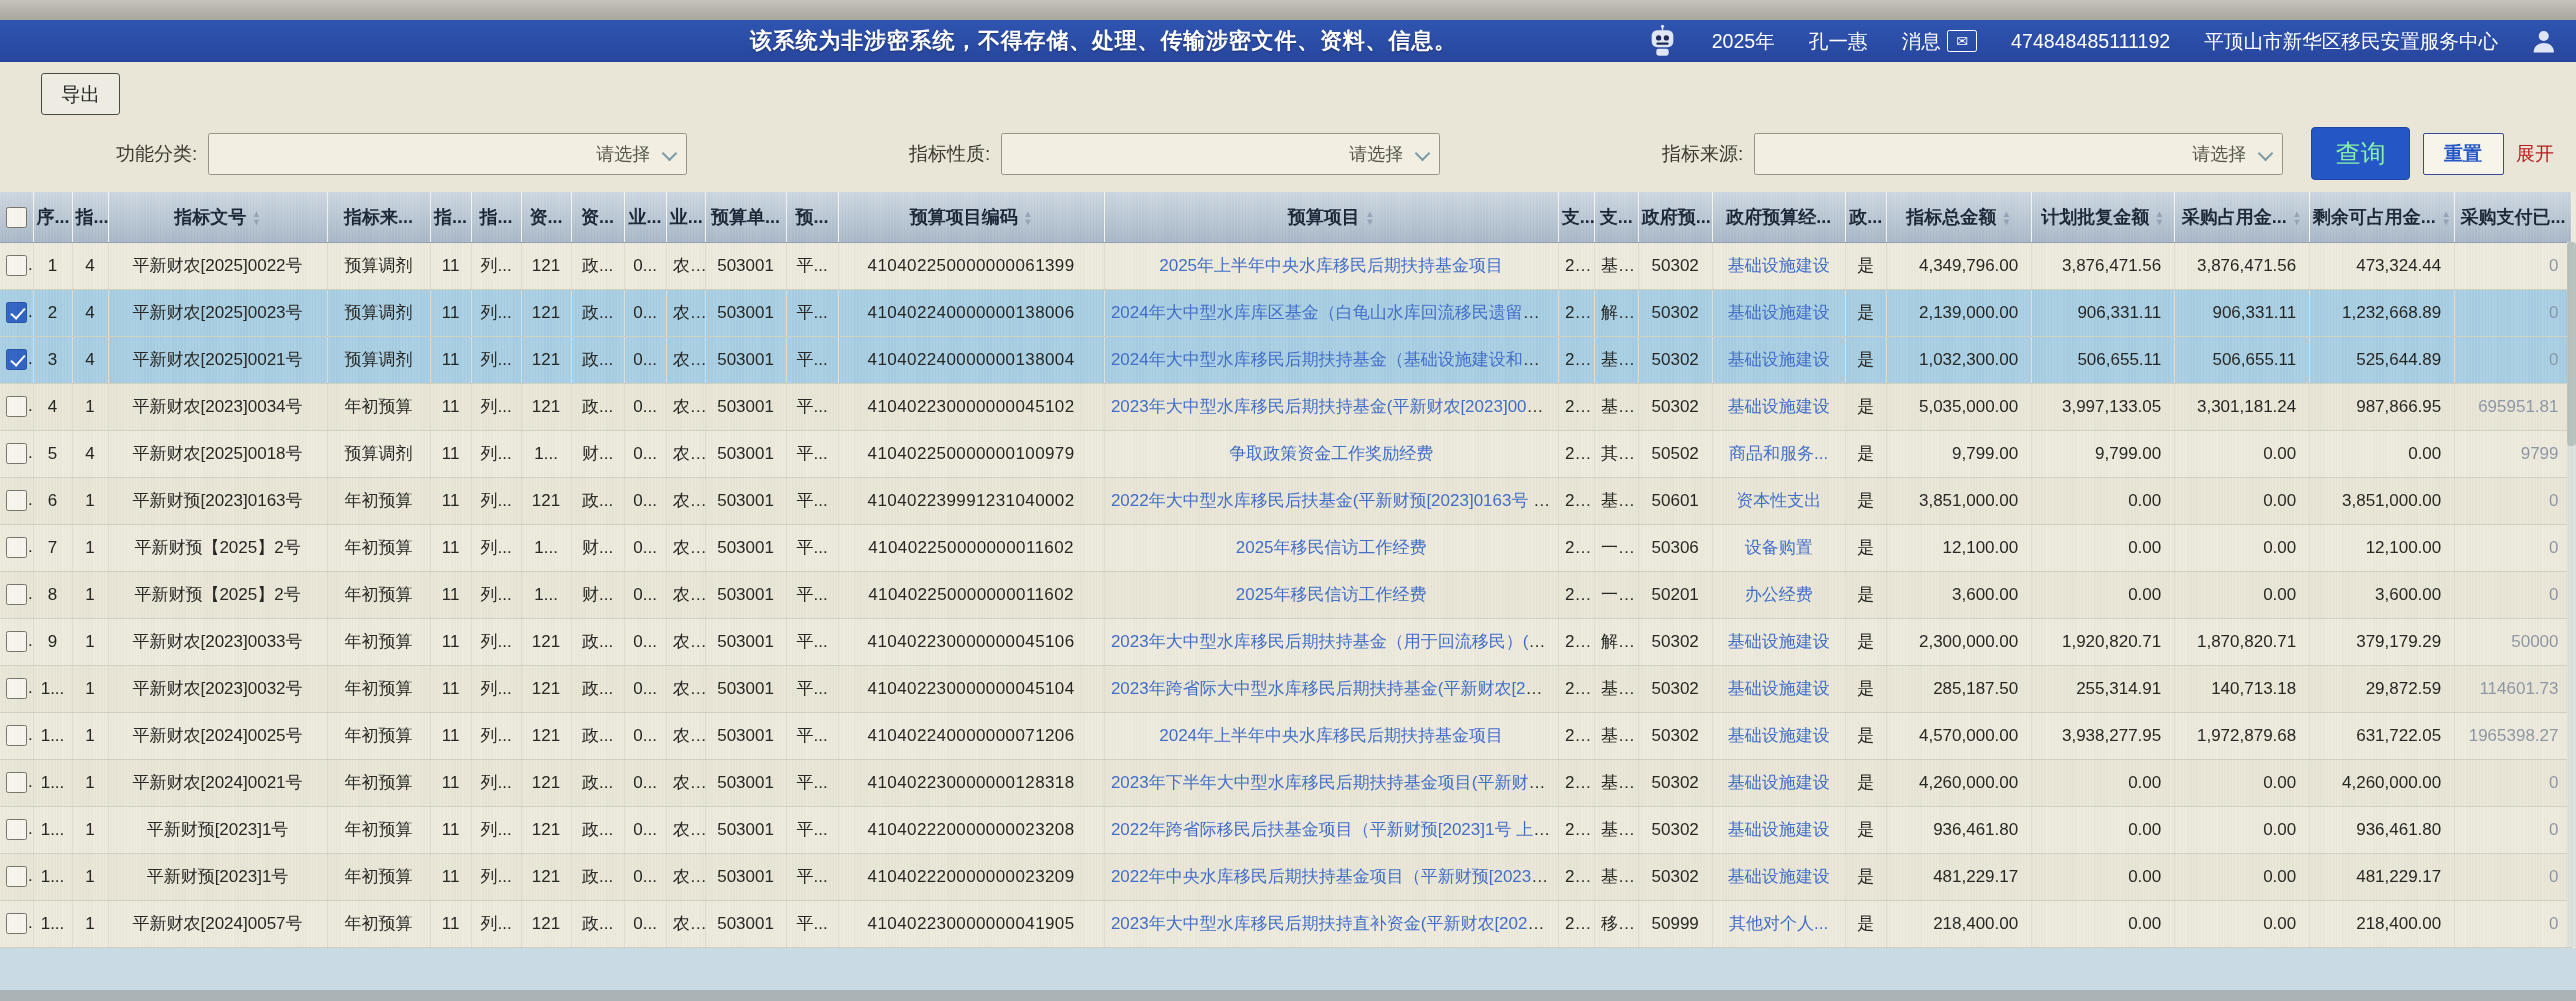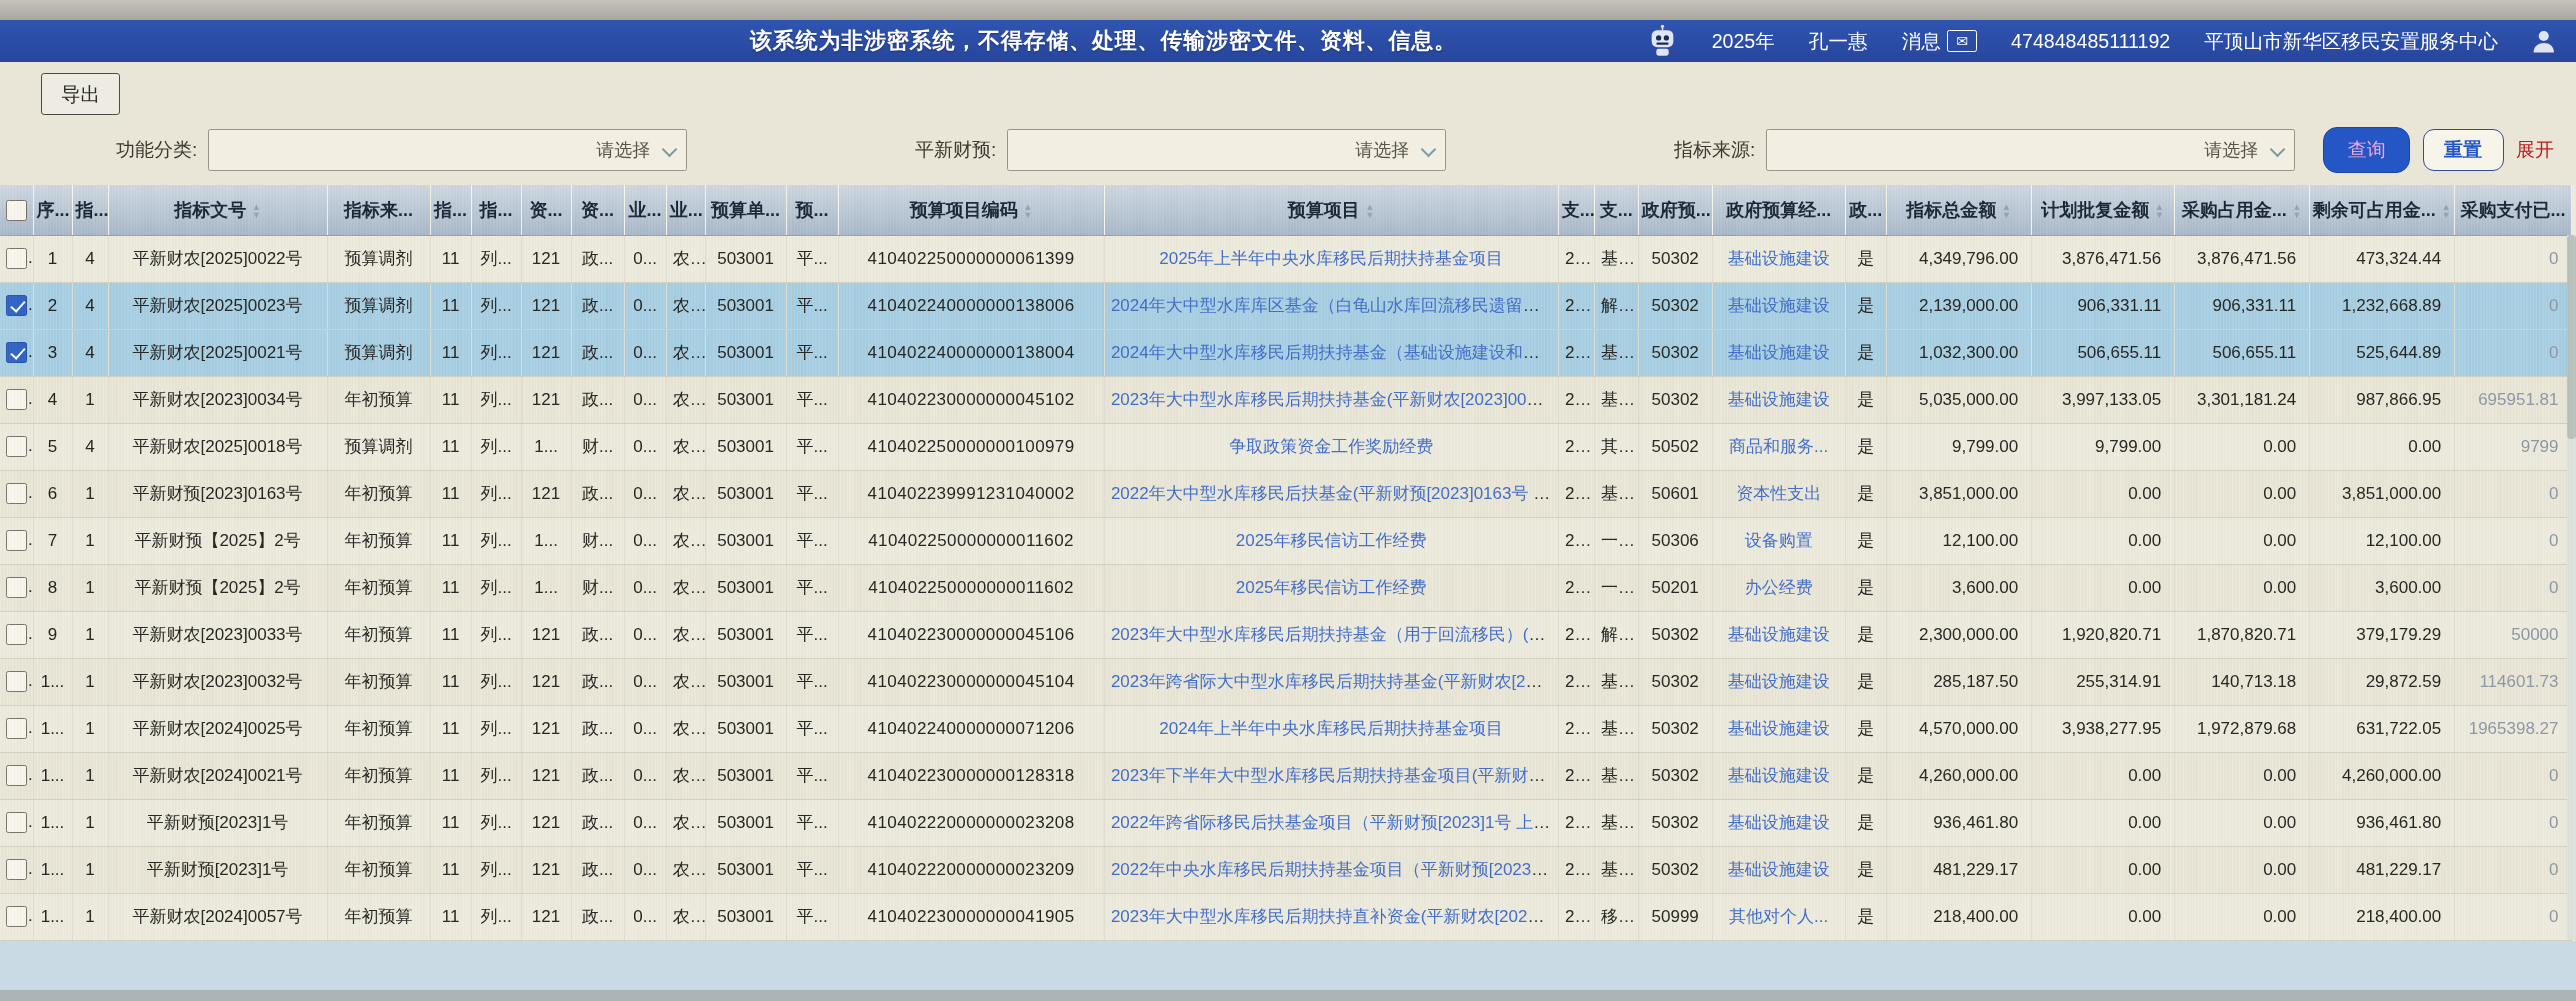--- a/index.html
+++ b/index.html
@@ -31,23 +31,23 @@
   .filterbar { display:flex; align-items:center; padding:7.8px 22px 12.5px 116px; background:#e9e6d8; }
   .fgroup { display:flex; align-items:center; }
   .flabel { font-size:19px; color:#3c382e; margin-right:11px; white-space:nowrap; }
   .fselect { position:relative; height:42px; background:#f2efe2; border:0.8px solid #98948a; border-radius:2.3px;
     display:flex; align-items:center; padding:0 36px 0 12.5px; font-size:18px; color:#5a564c; cursor:pointer;justify-content:flex-end; }
   .fselect .chev { position:absolute; right:11px; top:14px; width:11px; height:11px;
     border-right:2.3px solid #7e9aa8; border-bottom:2.3px solid #7e9aa8; transform:rotate(45deg); }
   .sel-1 { width:479px; } .sel-2 { width:439px; } .sel-3 { width:529px; }
   .gap-1 { flex:1 1 auto; } .gap-2 { flex:1 1 auto; }
   .fbuttons { display:flex; align-items:center; gap:12.5px; margin-left:28px; }
-  .btn-query { background:#2456c6; color:#f9a8d4; border:0.8px solid #1c45a5; border-radius:14px;
-    font-size:19px; padding:8.6px 23.5px; cursor:pointer; }
-  .btn-reset { background:#f7f5ea; color:#2456c6; border:1.6px solid #3a4a9a; border-radius:11px;
+  .btn-query { background:#2456c6; color:#86efac; border:0.8px solid #1c45a5; border-radius:4px;
+    font-size:25px; padding:8.6px 23.5px; cursor:pointer; }
+  .btn-reset { background:#f7f5ea; color:#2456c6; border:1.6px solid #3a4a9a; border-radius:2px;
     font-size:19px; font-weight:bold; padding:7px 20.4px; cursor:pointer; }
   .link-expand { font-size:19px; color:#b91c1c; cursor:pointer; }
 
   
   .grid-wrap { position:relative; background:#edeadd; }
   table { border-collapse:collapse; table-layout:fixed; width:2572px; }
   thead th { height:50px; background:linear-gradient(#cdd7e1,#a9b8c8); color:#182434;
     font-size:18px; font-weight:bold; text-align:center; white-space:nowrap; overflow:hidden;
     border-right:0.8px solid rgba(255,255,255,.45); border-bottom:0.8px solid #8fa0b2; padding:0 3.1px; }
   tbody td { height:47px; font-size:17px; color:#23231f; text-align:center; white-space:nowrap; overflow:hidden;
@@ -116,21 +116,21 @@
 <div class="filterbar">
   <div class="fgroup">
     <span class="flabel">功能分类:</span>
     <div class="fselect sel-1">
       <span>请选择</span>
       <span class="chev"></span>
     </div>
   </div>
   <div class="gap-1"></div>
   <div class="fgroup">
-    <span class="flabel">平新财预:</span>
+    <span class="flabel">指标性质:</span>
     <div class="fselect sel-2">
       <span>请选择</span>
       <span class="chev"></span>
     </div>
   </div>
   <div class="gap-2"></div>
   <div class="fgroup">
     <span class="flabel">指标来源:</span>
     <div class="fselect sel-3">
       <span>请选择</span>

